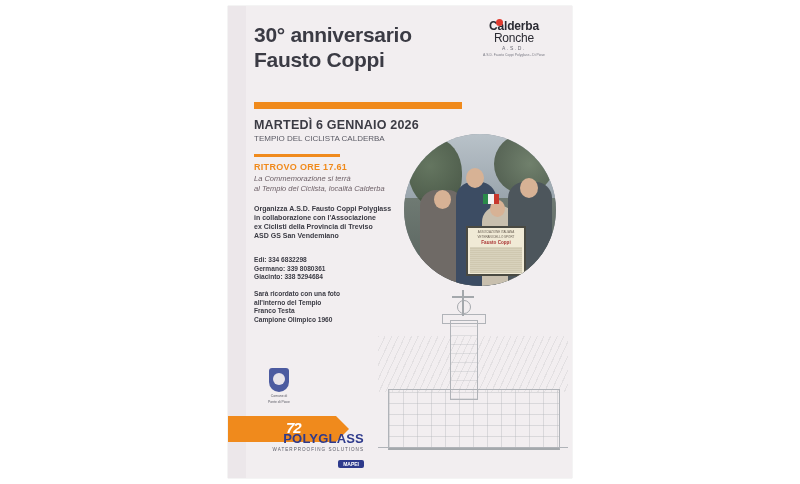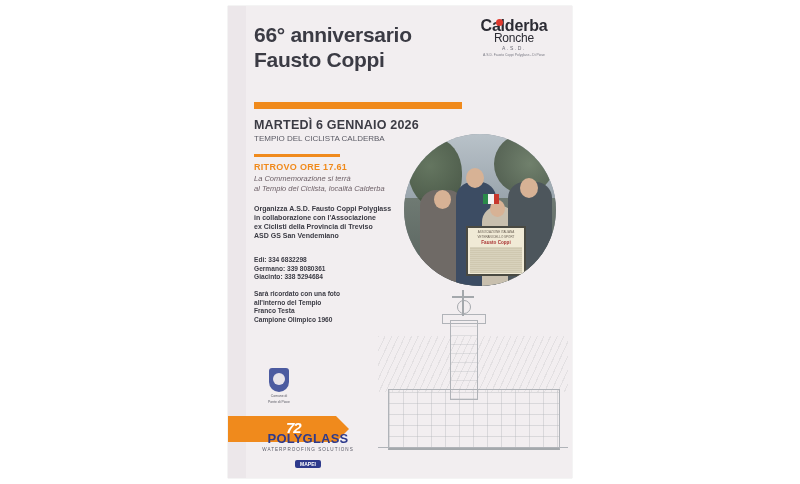--- a/index.html
+++ b/index.html
@@ -147,21 +147,21 @@
   
   .cal-logo {
     position: absolute;
     right: 22px;
     top: 14px;
     width: 72px;
     text-align: center;
     color: #2b2b33;
   }
   .cal-logo .cl1 {
-    font-size: 16px;
+    font-size: 12px;
     font-weight: bold;
     letter-spacing: -0.2px;
     line-height: 12px;
   }
   .cal-logo .cl2 {
     font-size: 12px;
     font-weight: normal;
     letter-spacing: -0.2px;
     line-height: 12px;
   }
@@ -386,21 +386,21 @@
     font-weight: bold;
     letter-spacing: -1px;
     margin-left: 8px;
   }
   
   .poly {
     position: absolute;
     left: 24px;
     bottom: 8px;
     width: 112px;
-    text-align: center;
+    text-align: right;
   }
   .poly .pname {
     font-size: 13px;
     font-weight: bold;
     color: #2e3a8c;
     letter-spacing: 0.2px;
   }
   .poly .psub {
     font-size: 4.6px;
     color: #5b5b66;
@@ -421,21 +421,21 @@
 </head>
 <body>
 
 <div class="stage">
 
   <div class="poster">
 
     <div class="leftband"></div>
 
     <div class="title">
-      <span class="l1">66° anniversario</span>
+      <span class="l1">30° anniversario</span>
       <span class="l3">Fausto Coppi</span>
     </div>
 
     <div class="bar-top"></div>
 
     <div class="date">MARTEDÌ 6 GENNAIO 2026</div>
 
     <div class="place">
       <span>TEMPIO DEL CICLISTA CALDERBA</span>
     </div>

